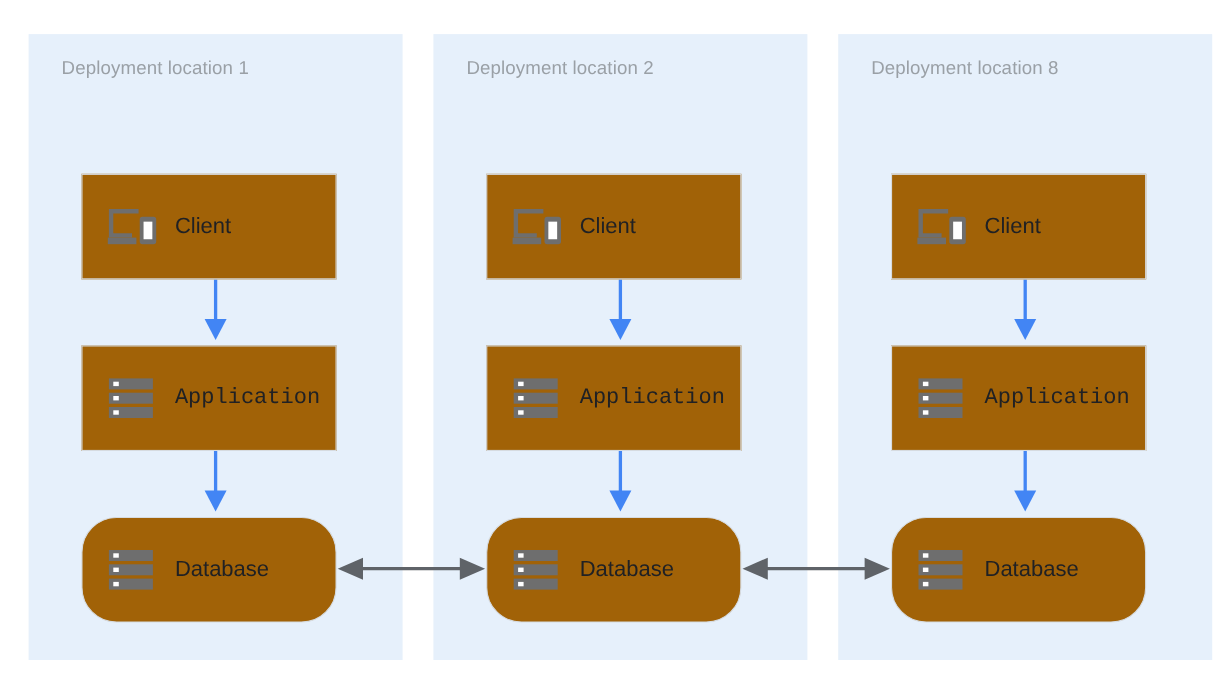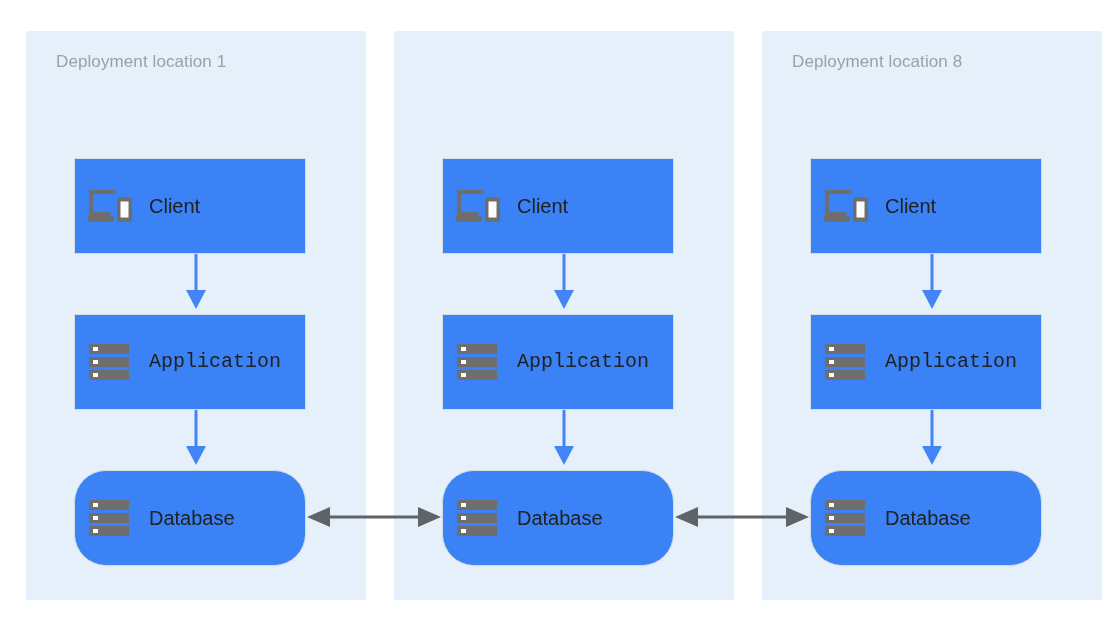--- a/index.html
+++ b/index.html
@@ -46,26 +46,26 @@
     letter-spacing: 0.1px;
     white-space: nowrap;
   }
 
   
   .node {
     position: absolute;
     left: 48px;
     width: 232px;
     height: 96px;
-    background: #3b82f6;
+    background: #a16207;
     border: 1px solid #D6DBE0;
     box-sizing: border-box;
     display: flex;
     align-items: center;
-    padding-left: 12px;
+    padding-left: 22px;
   }
   .node.client   { top: 127px; }
   .node.app      { top: 283px; font-family: Liberation Mono, monospace; }
   .node.database { top: 439px; border-radius: 32px; }
 
   .node-icon {
     width: 46px;
     height: 40px;
     flex: 0 0 46px;
     position: relative;
@@ -163,20 +163,21 @@
           <rect x="6" y="5" width="5" height="4" fill="#FFFFFF"></rect>
           <rect x="6" y="18" width="5" height="4" fill="#FFFFFF"></rect>
           <rect x="6" y="31" width="5" height="4" fill="#FFFFFF"></rect>
         </svg>
       </div>
       <div class="node-label">Database</div>
     </div>
   </div>
 
   <div class="zone" id="zone-2">
+    <div class="zone-title">Deployment location 2</div>
 
     <div class="node client">
       <div class="node-icon icon-client">
         <svg width="46" height="40" viewBox="0 0 46 40">
           <path d="M2 4 h27 v4 h-23 v18 h17 v4 h-21 z" fill="#6E6E6E"></path>
           <rect x="1" y="30" width="26" height="6" fill="#6E6E6E"></rect>
           <rect x="30" y="11" width="15" height="25" rx="2.5" fill="#6E6E6E"></rect>
           <rect x="33.5" y="15.5" width="8" height="16" fill="#FFFFFF"></rect>
         </svg>
       </div>

